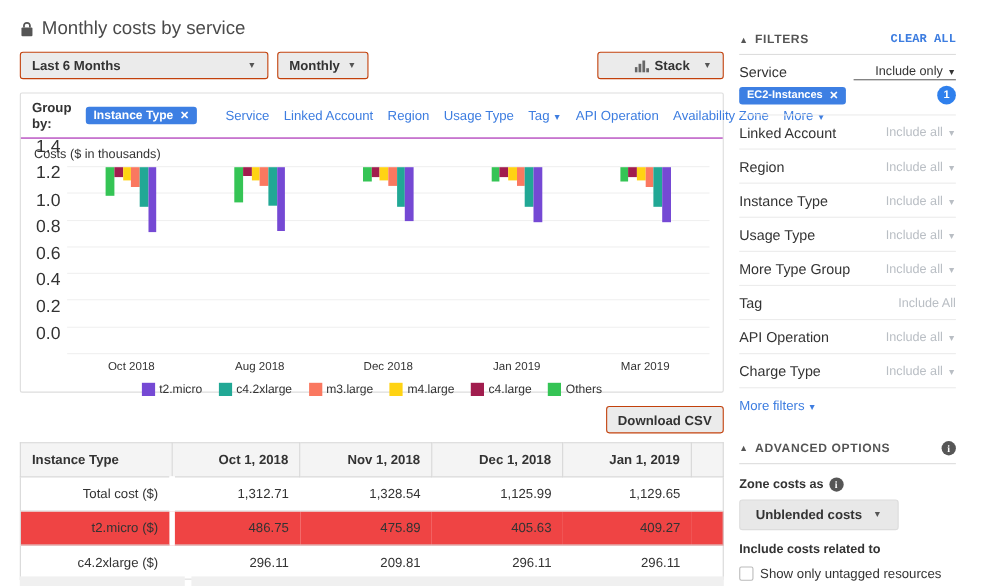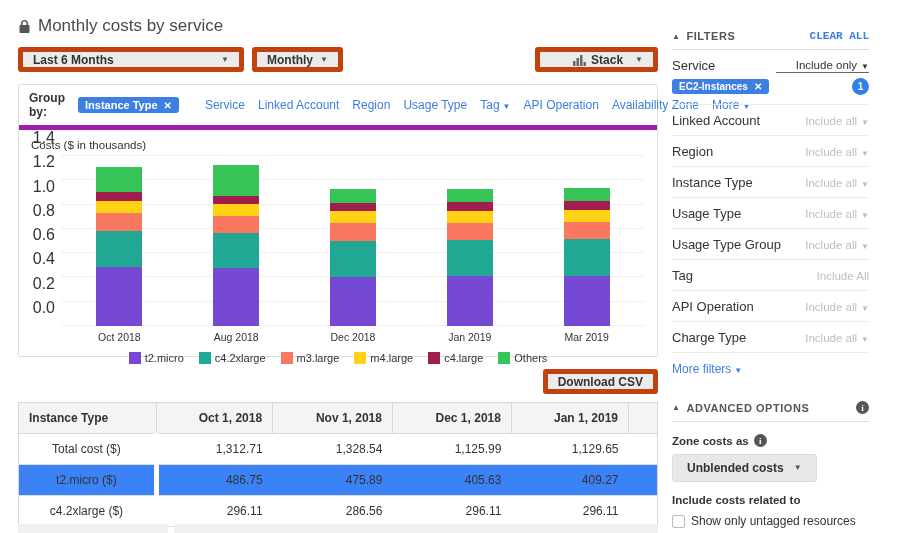--- a/index.html
+++ b/index.html
@@ -6,73 +6,73 @@
   html,body { width: 900px; height: 533px; overflow: hidden; background: #fff;
     font-family: "Liberation Sans", sans-serif; color: #333; }
   .abs { position: absolute; }
 
   
   .title-row { left: 18px; top: 16px; display: flex; align-items: center; gap: 7px; }
   .title-row h1 { font-size: 17px; font-weight: 400; color: #4a4a4a; }
 
   
   .controls-row { left: 18px; top: 47px; width: 640px; display: flex; align-items: center; }
-  .btn { background: #ebebeb; border: 5px solid #c2410c; border-radius: 3px;
+  .btn { background: #ebebeb; border: 1px solid #c2410c; border-radius: 3px;
     font-size: 12px; font-weight: bold; color: #333; padding: 5px 10px; height: 25px;
     display: inline-flex; align-items: center; cursor: pointer; text-align: right; }
   .btn .caret { margin-left: 7px; }
   .btn.wide { width: 226px; justify-content: space-between; margin-right: 8px; }
   .btn.stack { margin-left: auto; gap: 5px; padding-left: 33px; }
   .caret { font-size: 8px; color: #555; line-height: 1; }
 
   
   .chart-panel { left: 18px; top: 84px; width: 640px; height: 273px;
     border: 1px solid #ddd; border-radius: 2px; background: #fff; }
   .groupby-row { display: flex; align-items: center; padding: 6px 10px; gap: 13px;
-    border-bottom: 5px solid #a21caf; font-size: 12px; }
+    border-bottom: 1px solid #a21caf; font-size: 12px; }
   .groupby-label { font-weight: bold; color: #333; }
   .pill { background: #3d7fe3; color: #fff; font-size: 11px; font-weight: bold;
     border-radius: 3px; padding: 2px 7px; display: inline-flex; align-items: center; gap: 6px;
     cursor: pointer; white-space: nowrap; }
   .pill .x { font-size: 10px; }
   .v-div { width: 1px; height: 16px; background: #ddd; }
   .gb-link { color: #3d7de0; cursor: pointer; white-space: nowrap; }
   .gb-link .caret { color: #3d7de0; margin-left: 3px; }
   .gb-more { margin-left: auto; }
 
   .chart-title { font-size: 11.5px; color: #333; padding: 9px 0 0 12px; }
   .plot-wrap { position: relative; margin: 5px 12px 0 42px; height: 170px; }
   .gridline { position: absolute; left: 0; right: 0; height: 1px; background: #f0f0f0; }
   .ytick { position: absolute; right: calc(100% + 6px); font-size: 16px; color: #333;
     transform: translateY(-50%); }
   .bars { position: absolute; inset: 0; display: flex; justify-content: space-around;
     align-items: flex-end; }
   .bar-group { position: relative; width: 46px; height: 100%; display: flex;
-    flex-direction: column; justify-content: flex-end; }
+    flex-direction: row; justify-content: flex-end; }
   .seg { width: 100%; }
   .xlabel { position: absolute; top: 100%; left: 50%; transform: translateX(-50%);
     margin-top: 5px; font-size: 10.5px; color: #333; white-space: nowrap; }
   .legend { margin-top: 26px; display: flex; justify-content: center; gap: 15px;
     font-size: 11px; color: #333; }
   .legend-item { display: flex; align-items: center; gap: 4px; }
   .swatch { width: 12px; height: 12px; display: inline-block; }
 
   
   .download-row { left: 18px; top: 369px; width: 640px; display: flex; justify-content: flex-end; }
   table { left: 18px; top: 402px; width: 640px; border-collapse: collapse; font-size: 12px;
     position: absolute; }
   th, td { padding: 8px 10px; border-top: 1px solid #ddd; }
   thead th { background: #f4f4f4; font-weight: bold; border: 1px solid #d8d8d8; text-align: right; }
   thead th:first-child { text-align: left; }
   td { text-align: right; color: #333; }
-  td:first-child { text-align: center; border-right: 5px solid #fff; }
+  td:first-child { text-align: right; border-right: 5px solid #fff; }
   td:last-child, th:last-child { border-right: 1px solid #d8d8d8; }
   td:first-child, th:first-child { border-left: 1px solid #d8d8d8; }
   tbody tr:last-child td { border-bottom: 1px solid #ddd; }
-  tbody tr.stripe td { background: #3b82f6; }
+  tbody tr.stripe td { background: #ef4444; }
   .partial-strip { left: 18px; top: 524px; width: 640px; display: flex; gap: 6px; }
   .partial-strip div { height: 12px; background: #f0f0f0; }
   .ps-a { width: 150px; } .ps-b { flex: 1; }
 
   
   .sidebar { left: 672px; top: 24px; width: 197px; }
   .sec-head { display: flex; align-items: center; padding: 6px 0 7px;
     border-bottom: 1px solid #ddd; }
   .sec-title { font-size: 11px; font-weight: bold; color: #555; letter-spacing: .05em;
     display: flex; align-items: center; gap: 6px; cursor: pointer; }
@@ -289,21 +289,21 @@
         <td>t2.micro ($)</td>
         <td>486.75</td>
         <td>475.89</td>
         <td>405.63</td>
         <td>409.27</td>
         <td></td>
       </tr>
       <tr>
         <td>c4.2xlarge ($)</td>
         <td>296.11</td>
-        <td>286.56</td>
+        <td>209.81</td>
         <td>296.11</td>
         <td>296.11</td>
         <td></td>
       </tr>
     </tbody>
 </table>
 <div class="abs partial-strip">
   <div class="ps-a"></div>
     <div class="ps-b"></div>
 </div>
@@ -336,21 +336,21 @@
       </div>
       <div class="filter-row">
         <span class="f-label">Instance Type</span>
         <span class="f-ctl">Include all<span class="caret">▼</span></span>
       </div>
       <div class="filter-row">
         <span class="f-label">Usage Type</span>
         <span class="f-ctl">Include all<span class="caret">▼</span></span>
       </div>
       <div class="filter-row">
-        <span class="f-label">Usage Type Group</span>
+        <span class="f-label">More Type Group</span>
         <span class="f-ctl">Include all<span class="caret">▼</span></span>
       </div>
       <div class="filter-row">
         <span class="f-label">Tag</span>
         <span class="f-ctl">Include All</span>
       </div>
       <div class="filter-row">
         <span class="f-label">API Operation</span>
         <span class="f-ctl">Include all<span class="caret">▼</span></span>
       </div>

